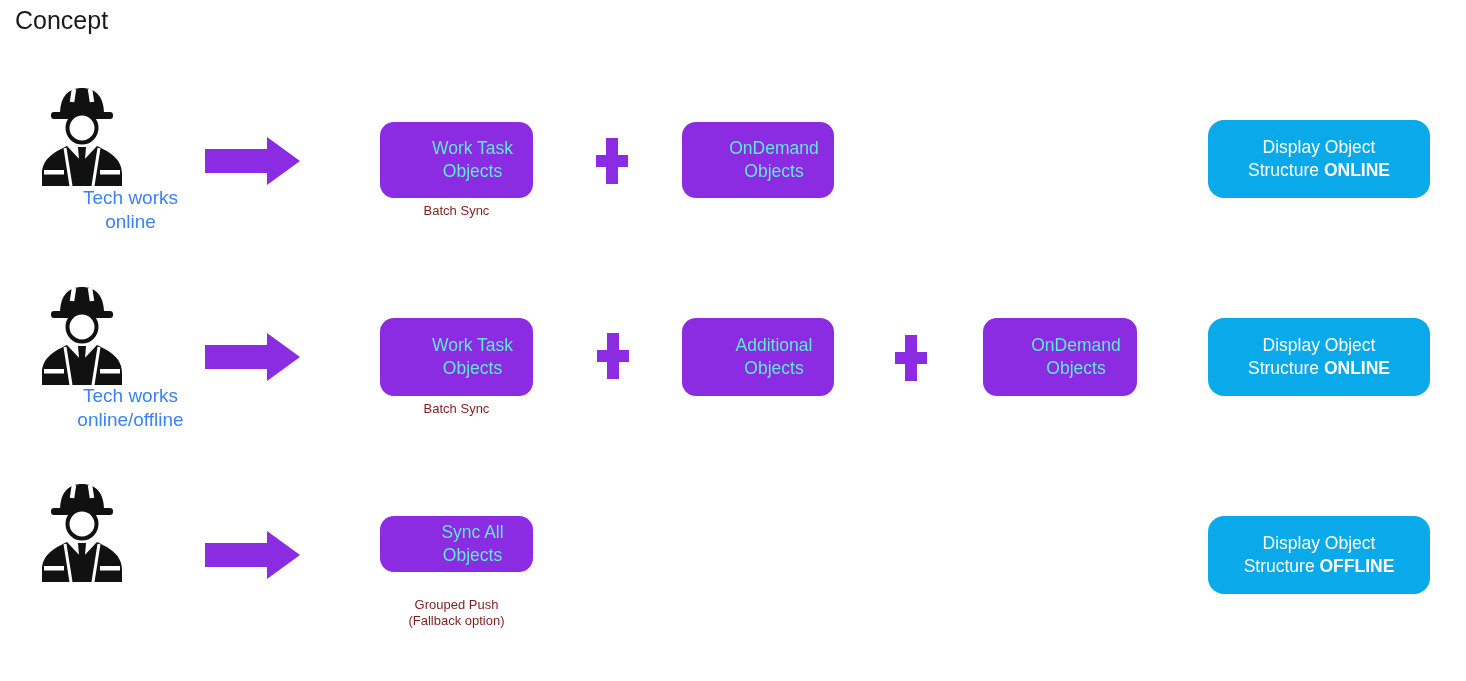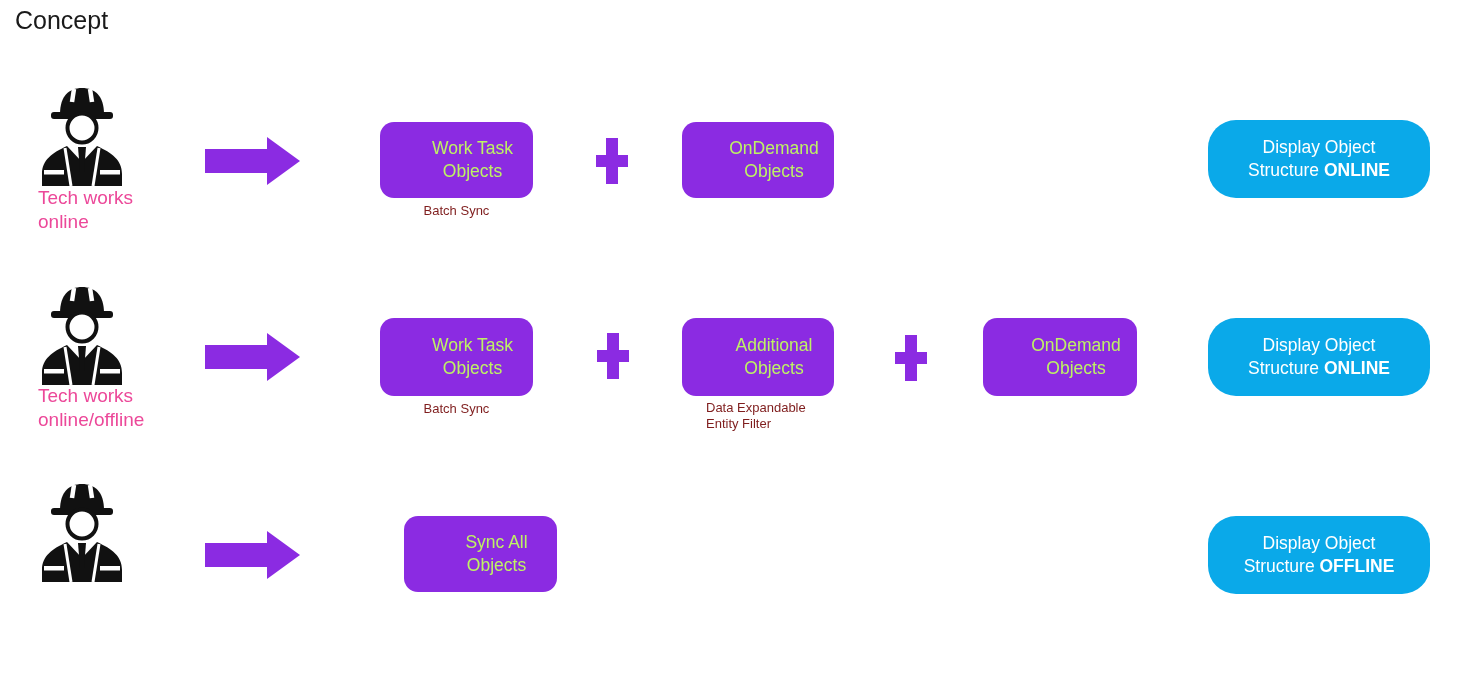--- a/index.html
+++ b/index.html
@@ -15,45 +15,46 @@
   .page-title {
     position: absolute; left: 15px; top: 6px;
     font-size: 25px; font-weight: 400; color: #1a1a1a;
   }
 
   .worker-icon { position: absolute; width: 84px; height: 102px; }
   .worker-icon svg { width: 100%; height: 100%; display: block; }
 
   .actor-caption {
     position: absolute; width: 185px;
-    font-size: 19px; line-height: 23.5px; color: #ec4899;
+    font-size: 19px; line-height: 23.5px; color: #3b82f6;
     white-space: pre-line;
+    text-align: center;
   }
 
   .flow-arrow { position: absolute; width: 95px; height: 48px; }
   .flow-arrow svg { width: 100%; height: 100%; display: block; }
 
   .plus-icon { position: absolute; width: 32px; height: 46px; }
   .plus-icon svg { width: 100%; height: 100%; display: block; }
 
   .process-box {
     position: absolute;
     background: #8B2BE2;
     border-radius: 14px;
     display: flex; align-items: center; justify-content: center;
     text-align: center;
-    color: #bef264; font-size: 17.5px; line-height: 23px;
+    color: #5eead4; font-size: 17.5px; line-height: 23px;
     white-space: pre-line;
     padding-left: 32px;
   }
 
   .result-box {
     position: absolute;
     background: #0AA9E9;
-    border-radius: 28px;
+    border-radius: 16px;
     display: flex; align-items: center; justify-content: center;
     text-align: center;
     color: #ffffff; font-size: 17.5px; line-height: 23px;
   }
   .result-box .txt { white-space: pre-line; }
   .result-box b { font-weight: 700; }
 
   .box-caption {
     position: absolute;
     font-size: 13px; line-height: 15.5px; color: #7f1d1d;
@@ -139,22 +140,20 @@
   <div class="box-caption center" style="left:380px; top:401px; width:153px;">Batch Sync</div>
 
   <div class="plus-icon" style="left:597px; top:333px;">
     <svg viewBox="0 0 32 46" xmlns="http://www.w3.org/2000/svg">
       <polygon points="10,0 22,0 22,17 32,17 32,29 22,29 22,46 10,46 10,29 0,29 0,17 10,17" fill="#8B2BE2"></polygon>
     </svg>
   </div>
 
   <div class="process-box" style="left:682px; top:318px; width:152px; height:78px;">Additional
 Objects</div>
-  <div class="box-caption" style="left:706px; top:400px; width:150px;">Data Expandable
-Entity Filter</div>
 
   <div class="plus-icon" style="left:895px; top:335px;">
     <svg viewBox="0 0 32 46" xmlns="http://www.w3.org/2000/svg">
       <polygon points="10,0 22,0 22,17 32,17 32,29 22,29 22,46 10,46 10,29 0,29 0,17 10,17" fill="#8B2BE2"></polygon>
     </svg>
   </div>
 
   <div class="process-box" style="left:983px; top:318px; width:154px; height:78px;">OnDemand
 Objects</div>
 
@@ -178,21 +177,23 @@
       <rect x="60" y="86" width="20" height="4.5" fill="#fff"></rect>
     </svg>
   </div>
 
   <div class="flow-arrow" style="left:205px; top:531px;">
     <svg viewBox="0 0 95 48" xmlns="http://www.w3.org/2000/svg">
       <polygon points="0,12 62,12 62,0 95,24 62,48 62,36 0,36" fill="#8B2BE2"></polygon>
     </svg>
   </div>
 
-  <div class="process-box" style="left:380px; top:516px; width:153px; height:76px;margin-left:24px;">Sync All
+  <div class="process-box" style="left:380px; top:516px; width:153px; height:56px;">Sync All
 Objects</div>
+  <div class="box-caption center" style="left:380px; top:597px; width:153px;">Grouped Push
+(Fallback option)</div>
 
   <div class="result-box" style="left:1208px; top:516px; width:222px; height:78px;">
     <div><span class="txt">Display Object
 Structure </span><b>OFFLINE</b></div>
   </div>
 
 </div>
 
 </body></html>

